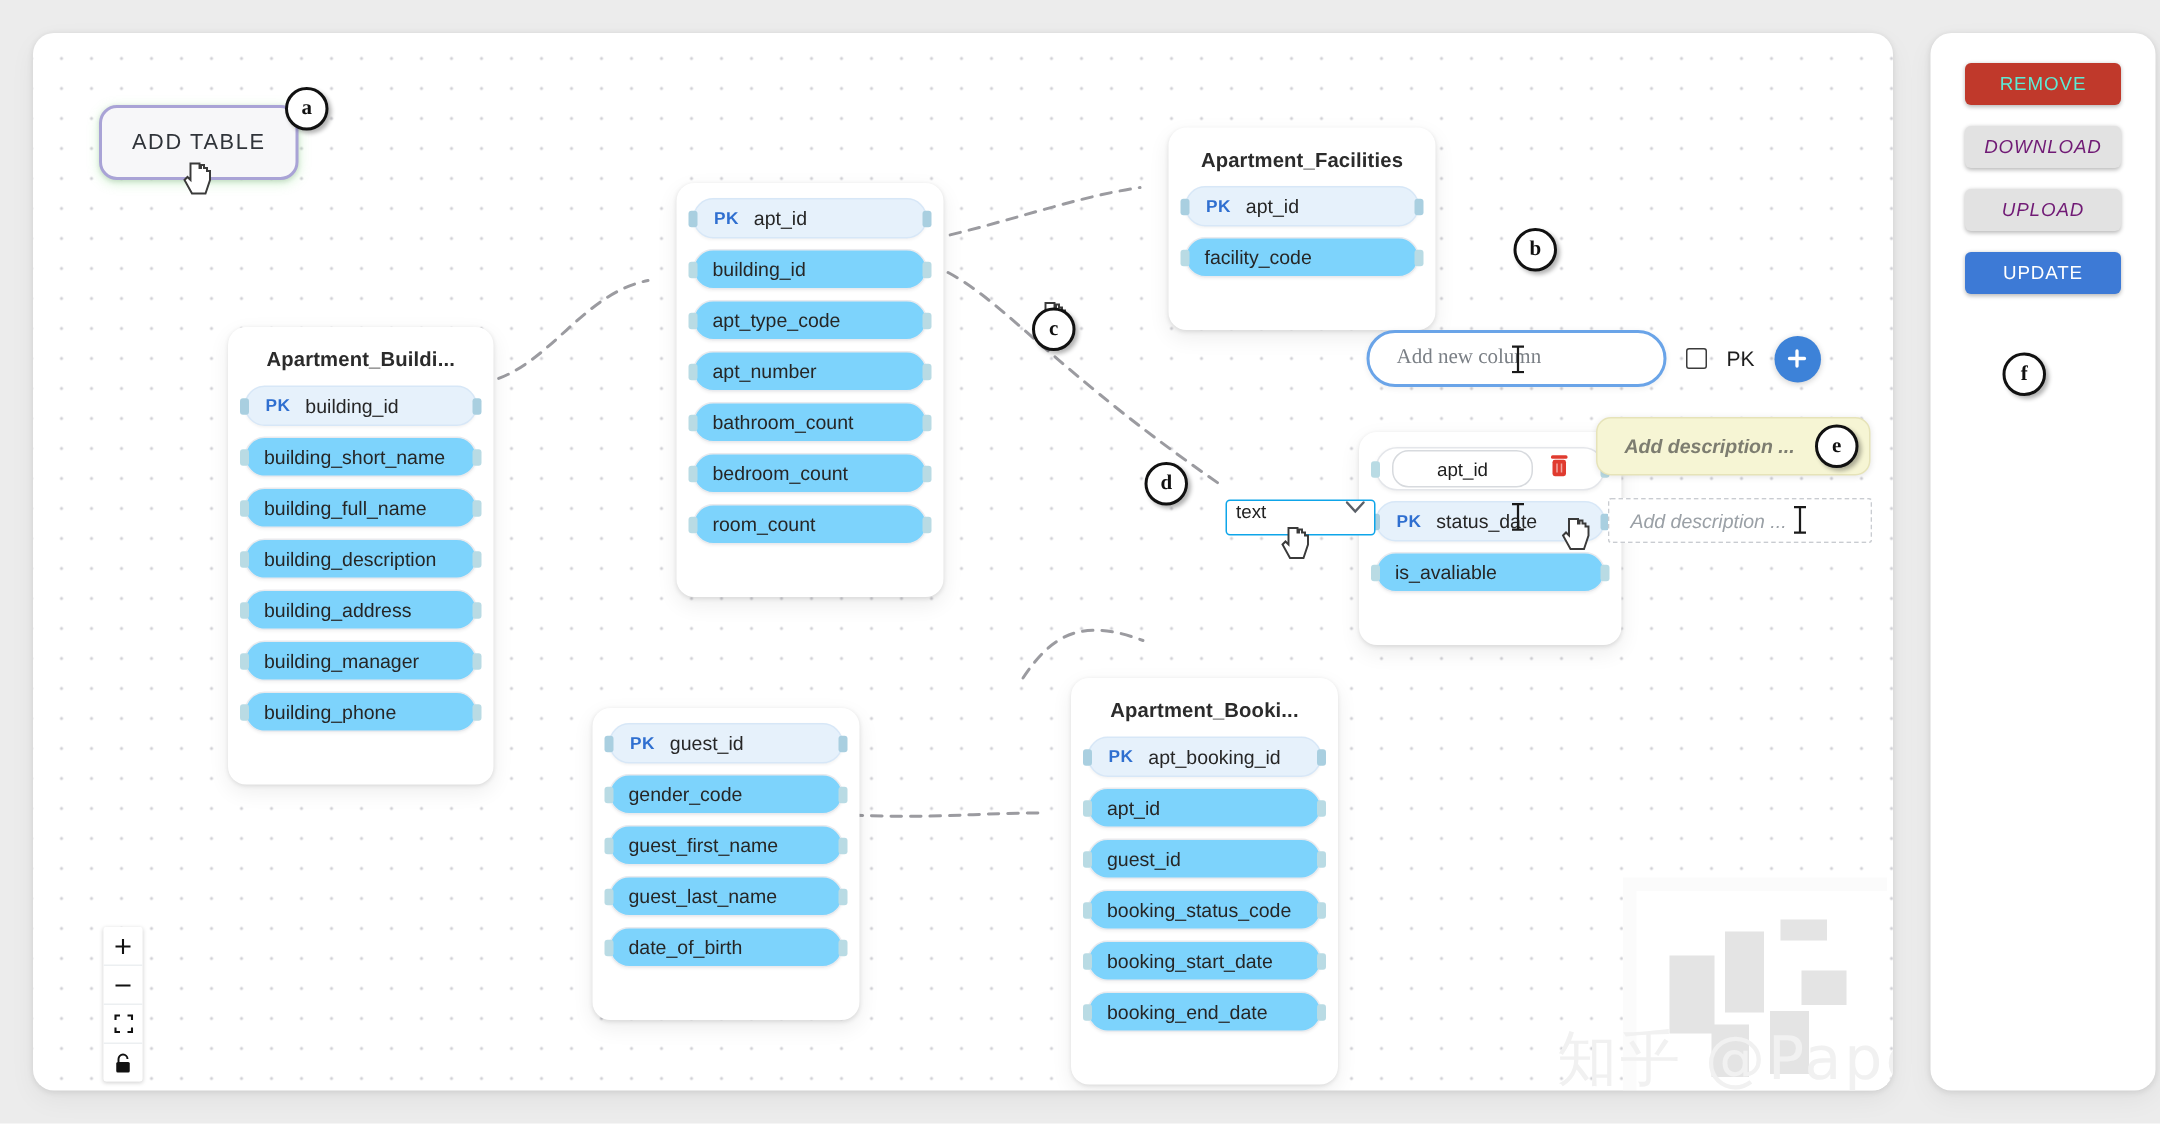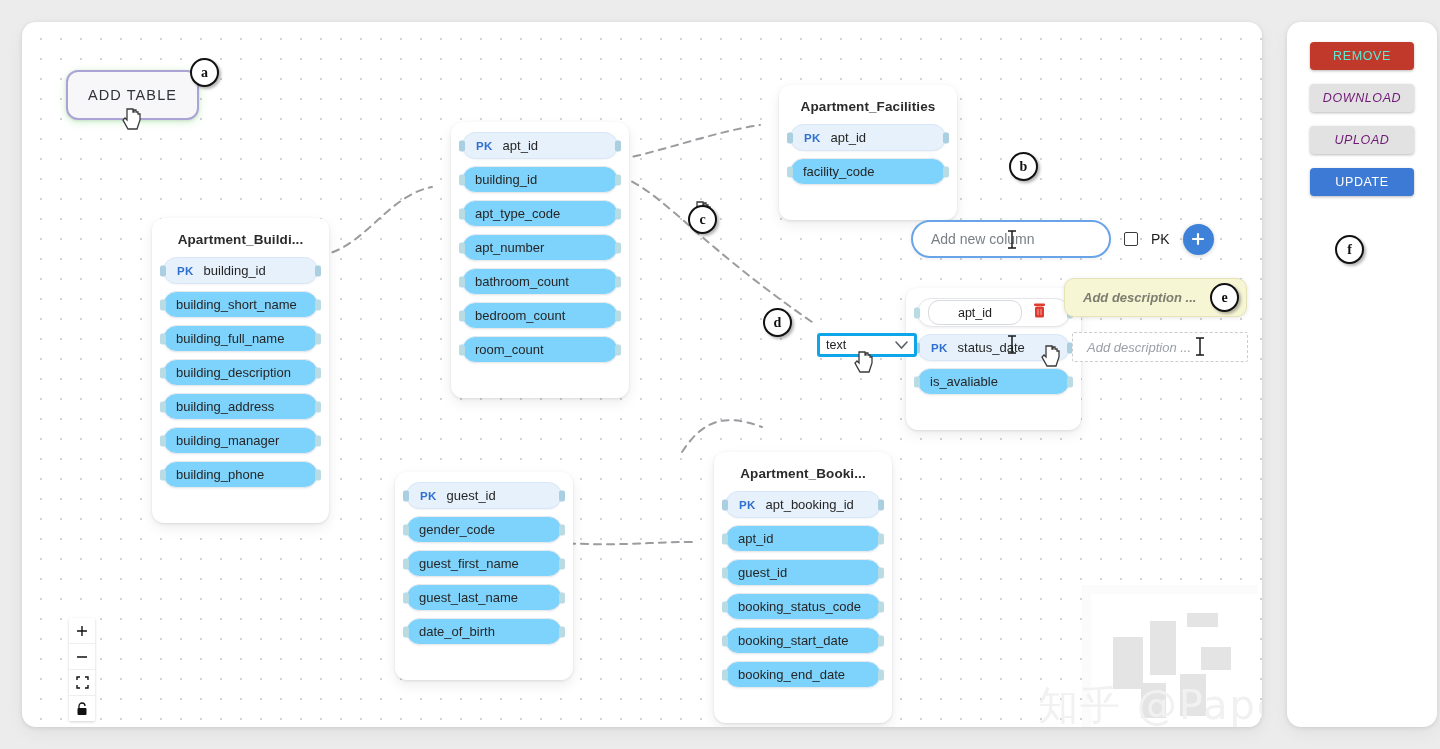--- a/index.html
+++ b/index.html
@@ -75,40 +75,40 @@
   .handle.r{right:-4px;}
   .trow.pk .handle{background:#a9cfe0;}
 
   
   .addcol-wrap{
     position:absolute;display:flex;align-items:center;gap:13px;
   }
   .addcol-input{
     width:200px;height:38px;border:2px solid #6aa4e8;border-radius:19px;
     background:#fff;color:#8b5cf6;font-size:14px;padding:6px 18px;
-    box-sizing:border-box;outline:none;font-family:Liberation Sans, sans-serif;
+    box-sizing:border-box;outline:none;font-family:Liberation Serif, serif;
     box-shadow:0 1px 4px rgba(0,0,0,.07);
   }
   .addcol-input::placeholder{color:#7a7f85;}
   .pk-check{
     width:14px;height:14px;border:1.6px solid #3b3b3b;background:#fff;border-radius:2px;
     cursor:pointer;box-sizing:border-box;
   }
   .pk-label{font-size:14px;color:#1d1d1d;}
   .plus-btn{
     width:31px;height:31px;border-radius:50%;background:#3d82d8;border:none;
     color:#fff;font-size:19px;line-height:0;display:flex;align-items:center;
     justify-content:center;cursor:pointer;box-shadow:0 1px 4px rgba(0,0,0,.2);
   }
 
   
   .type-select{
-    position:absolute;width:100px;height:24px;border:3px solid #0ea5e9;border-radius:3px;
+    position:absolute;width:100px;height:24px;border:1px solid #0ea5e9;border-radius:3px;
     background:#fff;font-size:12.5px;color:#222;padding:0 6px;box-sizing:border-box;
-    display:flex;align-items:center;justify-content:space-between;cursor:pointer;
+    display:flex;align-items:flex-start;justify-content:space-between;cursor:pointer;
     font-family:"Liberation Sans",sans-serif;
   }
 
   
   .edit-row{
     position:absolute;height:29px;border:1px solid #e4e6ea;border-radius:15px;background:#fff;
     display:flex;align-items:center;box-shadow:0 1px 3px rgba(0,0,0,.07);
     box-sizing:border-box;
   }
   .edit-input{

